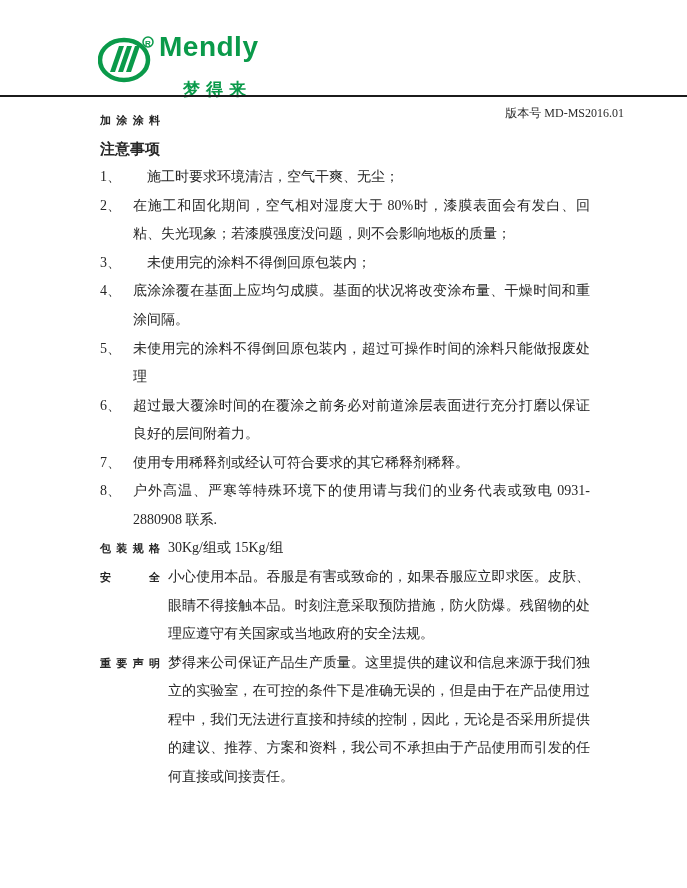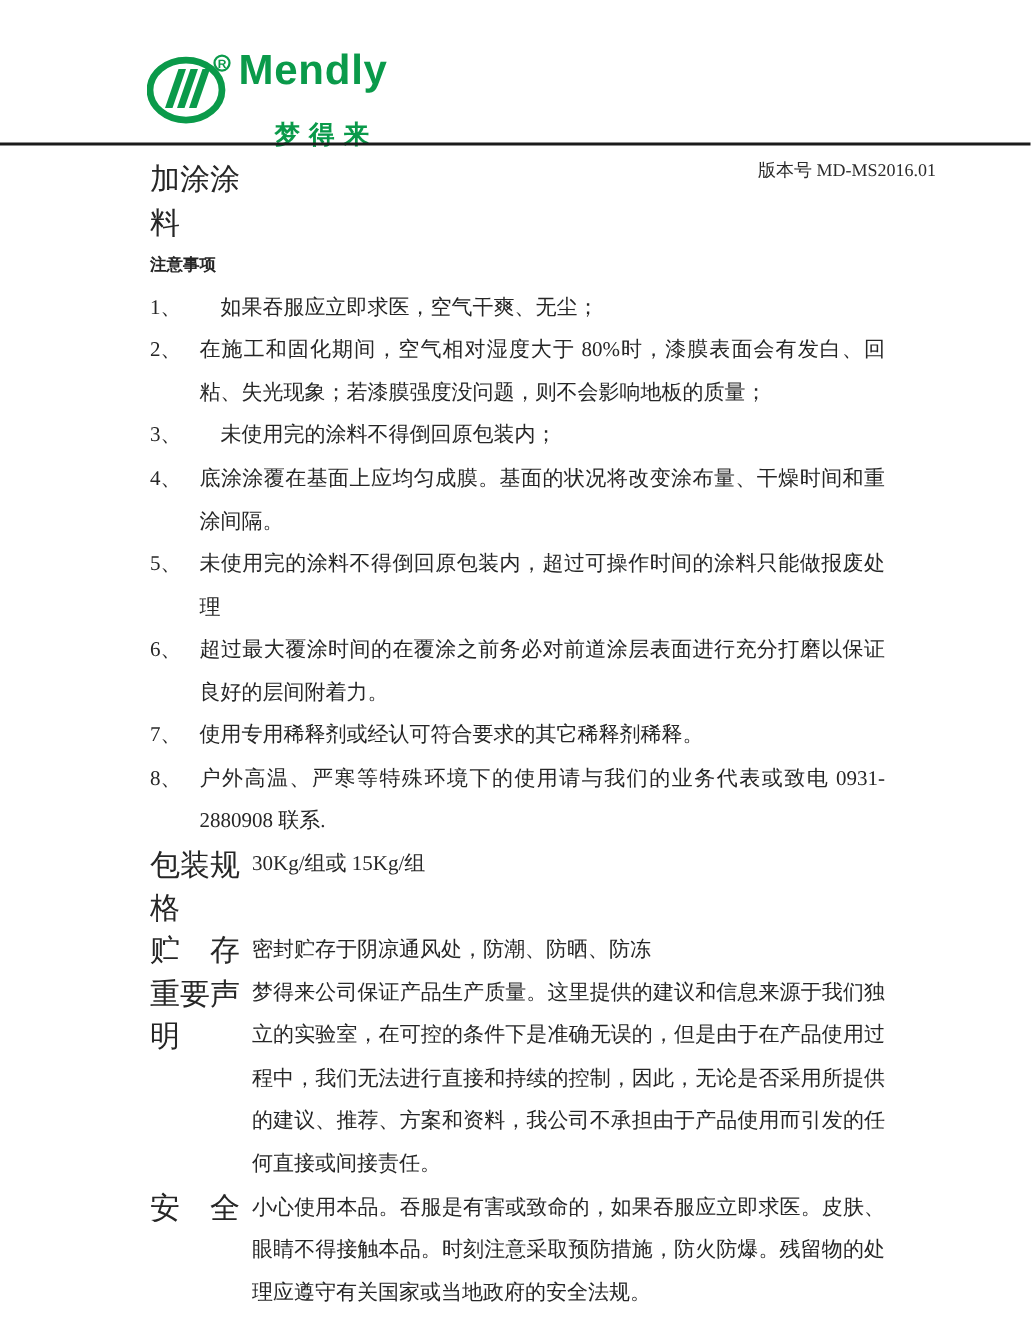--- a/index.html
+++ b/index.html
@@ -30,25 +30,25 @@
   .rule { position:absolute; left:0; top:95px; width:687px; height:2px; background:#1b1b1b; }
 
   
   .content {
     position:absolute; left:100px; top:106px; width:490px;
     font-size:14px; line-height:28.56px;
   }
   .row { display:flex; }
   .row-label {
     flex:none; width:60px; margin-right:8px;
-    font-weight:normal; font-size:20px;
+    font-weight:bold; font-size:11px;
     text-align:justify; text-align-last:justify;
   }
   .row-value { flex:1; text-align:justify; }
-  .heading { font-weight:bold; font-size:11px; }
+  .heading { font-weight:bold; font-size:15px; }
   .note { display:flex; }
   .note-num { flex:none; width:33px; }
   .note-text { flex:1; text-align:justify; }
 </style>
 </head>
 <body>
 
 <div class="brand">
   <span class="logo-mark">
     <svg width="56" height="56" viewBox="0 0 56 56">
@@ -74,21 +74,21 @@
 <div class="content">
 
   <div class="row">
     <span class="row-label">加涂涂料</span>
   </div>
 
   <div class="heading">注意事项</div>
 
   <div class="note">
     <span class="note-num">1、</span>
-    <span class="note-text">　如果吞服应立即求医，空气干爽、无尘；</span>
+    <span class="note-text">　施工时要求环境清洁，空气干爽、无尘；</span>
   </div>
   <div class="note">
     <span class="note-num">2、</span>
     <span class="note-text">在施工和固化期间，空气相对湿度大于 80%时，漆膜表面会有发白、回粘、失光现象；若漆膜强度没问题，则不会影响地板的质量；</span>
   </div>
   <div class="note">
     <span class="note-num">3、</span>
     <span class="note-text">　未使用完的涂料不得倒回原包装内；</span>
   </div>
   <div class="note">
@@ -110,25 +110,21 @@
   <div class="note">
     <span class="note-num">8、</span>
     <span class="note-text">户外高温、严寒等特殊环境下的使用请与我们的业务代表或致电 0931-2880908 联系.</span>
   </div>
 
   <div class="row">
     <span class="row-label">包装规格</span>
     <span class="row-value">30Kg/组或 15Kg/组</span>
   </div>
   <div class="row">
-    <span class="row-label">贮存</span>
-    <span class="row-value">密封贮存于阴凉通风处，防潮、防晒、防冻</span>
+    <span class="row-label">安全</span>
+    <span class="row-value">小心使用本品。吞服是有害或致命的，如果吞服应立即求医。皮肤、眼睛不得接触本品。时刻注意采取预防措施，防火防爆。残留物的处理应遵守有关国家或当地政府的安全法规。</span>
   </div>
   <div class="row">
     <span class="row-label">重要声明</span>
     <span class="row-value">梦得来公司保证产品生产质量。这里提供的建议和信息来源于我们独立的实验室，在可控的条件下是准确无误的，但是由于在产品使用过程中，我们无法进行直接和持续的控制，因此，无论是否采用所提供的建议、推荐、方案和资料，我公司不承担由于产品使用而引发的任何直接或间接责任。</span>
   </div>
-  <div class="row">
-    <span class="row-label">安全</span>
-    <span class="row-value">小心使用本品。吞服是有害或致命的，如果吞服应立即求医。皮肤、眼睛不得接触本品。时刻注意采取预防措施，防火防爆。残留物的处理应遵守有关国家或当地政府的安全法规。</span>
-  </div>
 
 </div>
 
 </body></html>

